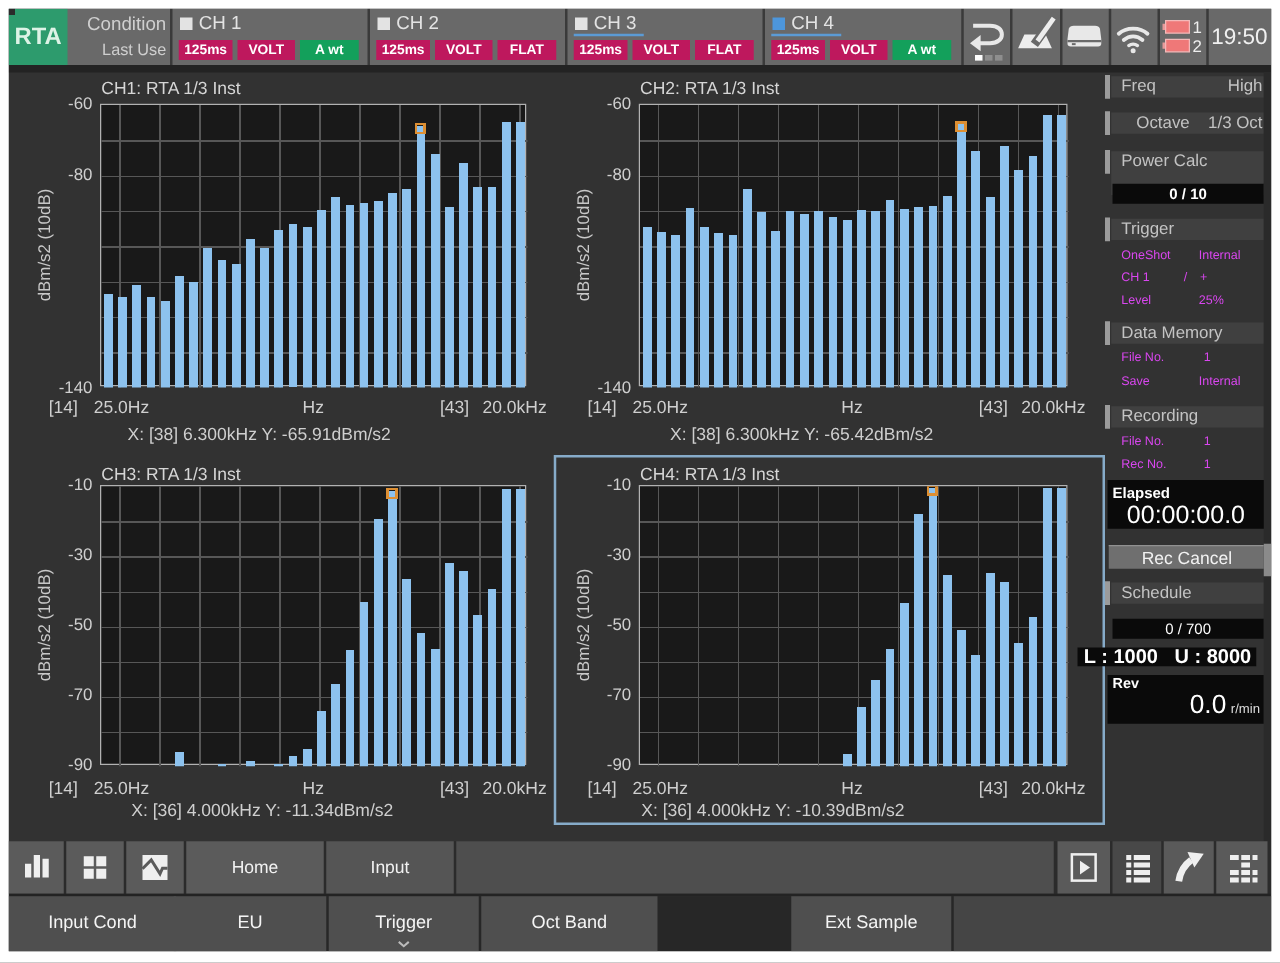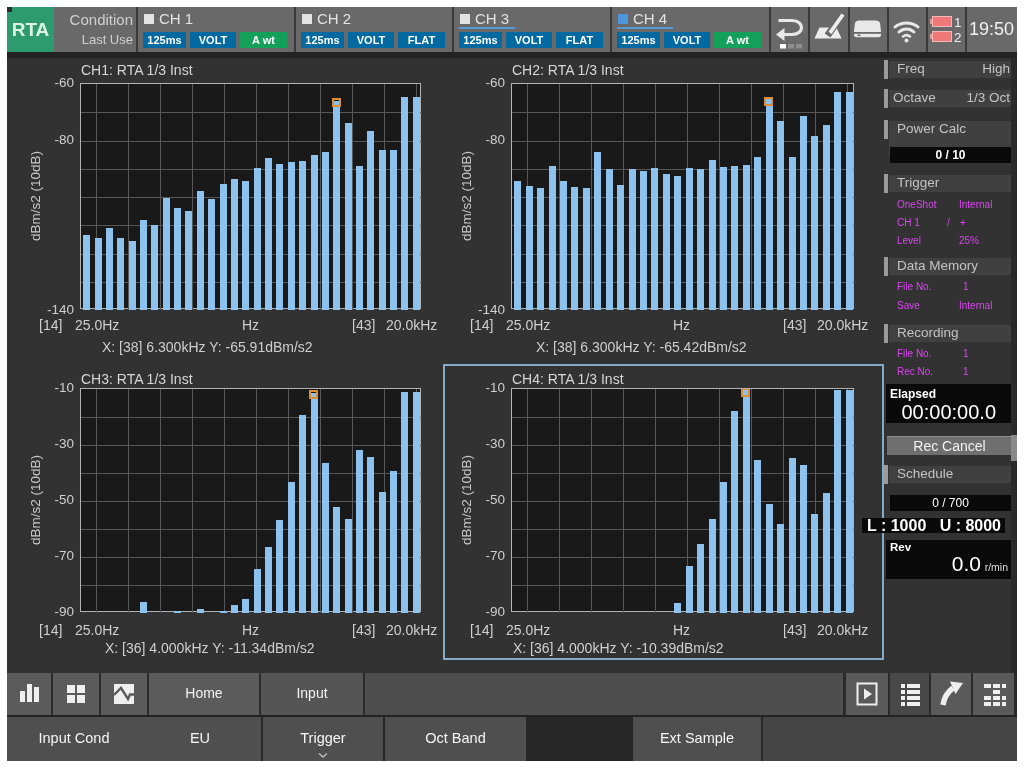--- a/index.html
+++ b/index.html
@@ -3,21 +3,21 @@
 *{margin:0;padding:0;box-sizing:border-box}
 html,body{width:1024px;height:770px;background:#fff;overflow:hidden}
 body{font-family:"Liberation Sans",sans-serif;position:relative}
 .screen{position:absolute;left:7px;top:7px;width:1010px;height:754px;background:#323232;overflow:hidden}
 .abs{position:absolute}
 .topbar{position:absolute;left:0;top:0;width:1010px;height:45px;background:#696969}
 .sep{position:absolute;top:0;width:2px;height:45px;background:#3a3a3a}
 .chsq{position:absolute;width:10px;height:10px;top:7px}
 .chname{position:absolute;top:3px;font-size:15px;color:#e3e3e3}
 .chul{position:absolute;top:20px;height:2px;background:#5b9bd5}
-.cbtn{position:absolute;top:25px;height:16px;background:#0369a1;color:#fff;font-size:11px;font-weight:bold;text-align:center;line-height:16px}
+.cbtn{position:absolute;top:25px;height:16px;background:#be185d;color:#fff;font-size:11px;font-weight:bold;text-align:center;line-height:16px}
 .green{background:#13a05b!important}
 .t{position:absolute;font-size:14px;color:#d6d6d6;white-space:nowrap}
 .yl{position:absolute;width:44px;text-align:right;font-size:13.5px;color:#cfcfcf}
 .xl{position:absolute;font-size:14px;color:#cfcfcf;white-space:nowrap}
 .rot{position:absolute;width:200px;height:16px;font-size:13.5px;color:#c8c8c8;text-align:center;transform:rotate(-90deg);transform-origin:center center;white-space:nowrap}
 .plot{position:absolute;background:#191919;border:1px solid #b2b2b2}
 .shead{position:absolute;left:882px;width:122px;height:15px;background:#404040;color:#c3c3c3;font-size:13.5px;line-height:15px}
 .saccent{position:absolute;left:877px;width:4px;background:#9b9b9b}
 .srow{position:absolute;left:890px;width:114px;font-size:10px;color:#d946ef;white-space:nowrap}
 .blk{position:absolute;background:#0a0a0a;color:#fff}
@@ -336,21 +336,21 @@
     <div class="xl" style="left:463px;top:615px">[14]</div>
     <div class="xl" style="left:499px;top:615px">25.0Hz</div>
     <div class="xl" style="left:666px;top:615px">Hz</div>
     <div class="xl" style="left:776px;top:615px">[43]</div>
     <div class="xl" style="left:810px;top:615px">20.0kHz</div>
     <div class="xl" style="left:506px;top:633px">X: [36] 4.000kHz Y: -10.39dBm/s2</div>
     <div class="abs" style="left:436px;top:357px;width:441px;height:296px;border:2px solid #86abc9"></div>
     <div class="saccent" style="top:53px;height:19px"></div>
     <div class="shead" style="top:54px;height:17px;padding-left:8px">Freq<span style="float:right;padding-right:1px">High</span></div>
     <div class="saccent" style="top:82px;height:19px"></div>
-    <div class="shead" style="top:83px;height:17px;padding-left:4px">Octave<span style="float:right;padding-right:1px">1/3 Oct</span></div>
+    <div class="shead" style="top:83px;height:17px;padding-left:20px">Octave<span style="float:right;padding-right:1px">1/3 Oct</span></div>
     <div class="saccent" style="top:113px;height:19px"></div>
     <div class="shead" style="top:114px;height:35px;padding-left:8px">Power Calc</div>
     <div class="blk" style="left:883px;top:140px;width:121px;height:16px;font-size:12px;font-weight:bold;text-align:center;line-height:16px">0 / 10</div>
     <div class="saccent" style="top:167px;height:19px"></div>
     <div class="shead" style="top:168px;height:17px;padding-left:8px">Trigger</div>
     <div class="srow" style="top:192px">OneShot<span style="position:absolute;left:62px">Internal</span></div>
     <div class="srow" style="top:210px">CH 1<span style="position:absolute;left:50px">/</span><span style="position:absolute;left:63px">+</span></div>
     <div class="srow" style="top:228px">Level<span style="position:absolute;left:62px">25%</span></div>
     <div class="saccent" style="top:250px;height:19px"></div>
     <div class="shead" style="top:251px;height:17px;padding-left:8px">Data Memory</div>

